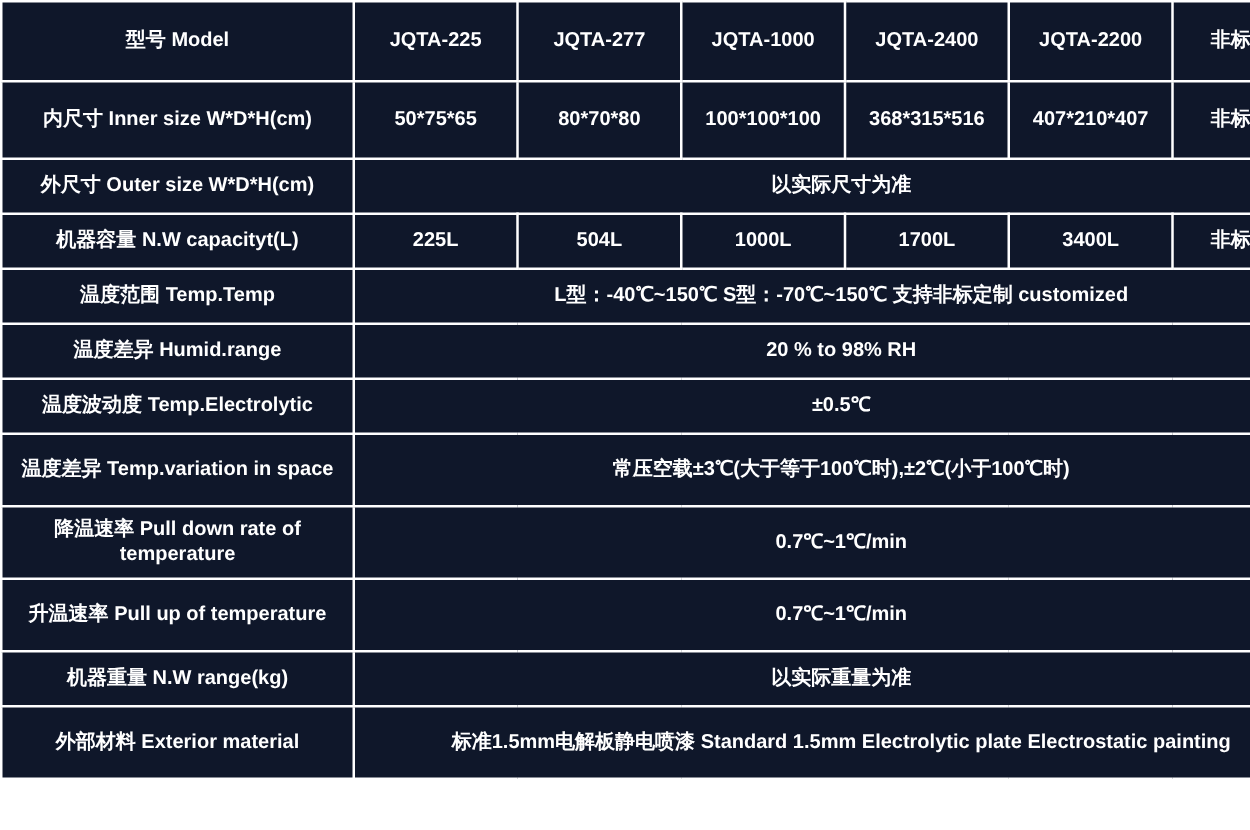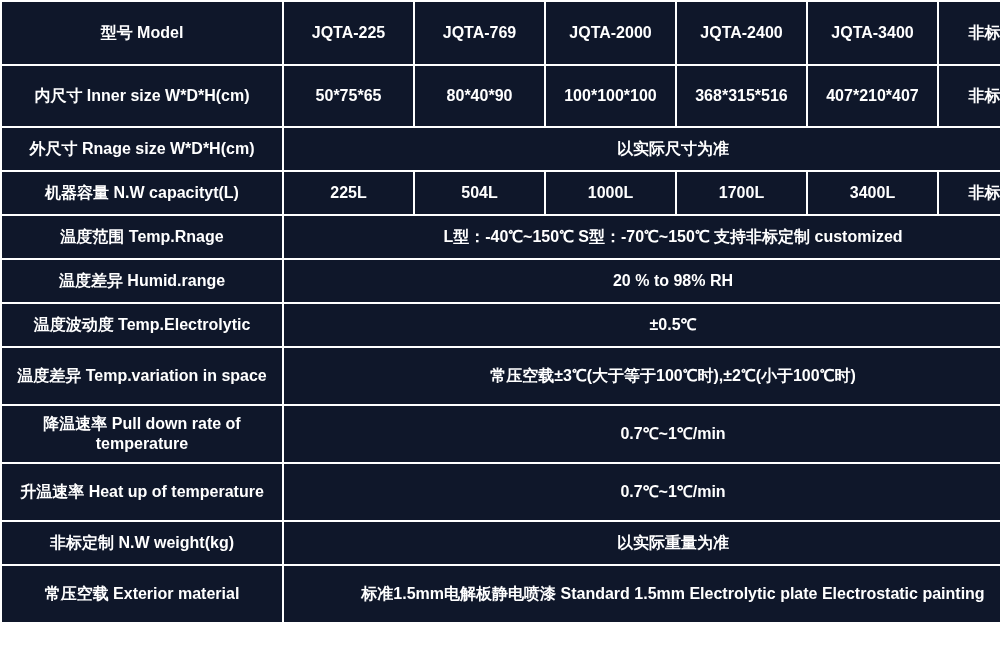--- a/index.html
+++ b/index.html
@@ -67,54 +67,54 @@
   }
 </style>
 </head>
 <body>
 
 <table class="spec-table">
   <tbody>
     <tr class="row-h-1">
       <td class="label-cell header-row">型号 Model</td>
       <td class="model-col header-row">JQTA-225</td>
-      <td class="model-col header-row">JQTA-769</td>
-      <td class="model-col header-row">JQTA-2000</td>
+      <td class="model-col header-row">JQTA-277</td>
+      <td class="model-col header-row">JQTA-1000</td>
       <td class="model-col header-row">JQTA-2400</td>
-      <td class="model-col header-row">JQTA-3400</td>
+      <td class="model-col header-row">JQTA-2200</td>
       <td class="nonstd-col header-row">非标定制</td>
     </tr>
 
     <tr class="row-h-2">
       <td class="label-cell">内尺寸 Inner size W*D*H(cm)</td>
       <td class="model-col value-sm">50*75*65</td>
-      <td class="model-col value-sm">80*40*90</td>
+      <td class="model-col value-sm">80*70*80</td>
       <td class="model-col value-sm">100*100*100</td>
       <td class="model-col value-sm">368*315*516</td>
       <td class="model-col value-sm">407*210*407</td>
       <td class="nonstd-col">非标定制</td>
     </tr>
 
     <tr class="row-h-3">
-      <td class="label-cell">外尺寸 Rnage size W*D*H(cm)</td>
+      <td class="label-cell">外尺寸 Outer size W*D*H(cm)</td>
       <td colspan="6">以实际尺寸为准</td>
     </tr>
 
     <tr class="row-h-4">
       <td class="label-cell">机器容量 N.W capacityt(L)</td>
       <td class="model-col">225L</td>
       <td class="model-col">504L</td>
       <td class="model-col">1000L</td>
       <td class="model-col">1700L</td>
       <td class="model-col">3400L</td>
       <td class="nonstd-col">非标定制</td>
     </tr>
 
     <tr class="row-h-5">
-      <td class="label-cell">温度范围 Temp.Rnage</td>
+      <td class="label-cell">温度范围 Temp.Temp</td>
       <td colspan="6" class="value-wrap">L型：-40℃~150℃   S型：-70℃~150℃  支持非标定制 customized</td>
     </tr>
 
     <tr class="row-h-6">
       <td class="label-cell">温度差异 Humid.range</td>
       <td colspan="6">20 % to 98% RH</td>
     </tr>
 
     <tr class="row-h-7">
       <td class="label-cell">温度波动度 Temp.Electrolytic</td>
@@ -125,27 +125,27 @@
       <td class="label-cell tall">温度差异 Temp.variation in space</td>
       <td colspan="6">常压空载±3℃(大于等于100℃时),±2℃(小于100℃时)</td>
     </tr>
 
     <tr class="row-h-9">
       <td class="label-cell tall">降温速率 Pull down rate of temperature</td>
       <td colspan="6">0.7℃~1℃/min</td>
     </tr>
 
     <tr class="row-h-10">
-      <td class="label-cell tall">升温速率 Heat up of temperature</td>
+      <td class="label-cell tall">升温速率 Pull up of temperature</td>
       <td colspan="6">0.7℃~1℃/min</td>
     </tr>
 
     <tr class="row-h-11">
-      <td class="label-cell">非标定制 N.W weight(kg)</td>
+      <td class="label-cell">机器重量 N.W range(kg)</td>
       <td colspan="6">以实际重量为准</td>
     </tr>
 
     <tr class="row-h-12">
-      <td class="label-cell">常压空载 Exterior material</td>
+      <td class="label-cell">外部材料 Exterior material</td>
       <td colspan="6" class="value-wrap">标准1.5mm电解板静电喷漆  Standard 1.5mm Electrolytic plate Electrostatic painting</td>
     </tr>
   </tbody>
 </table>
 
 </body></html>

